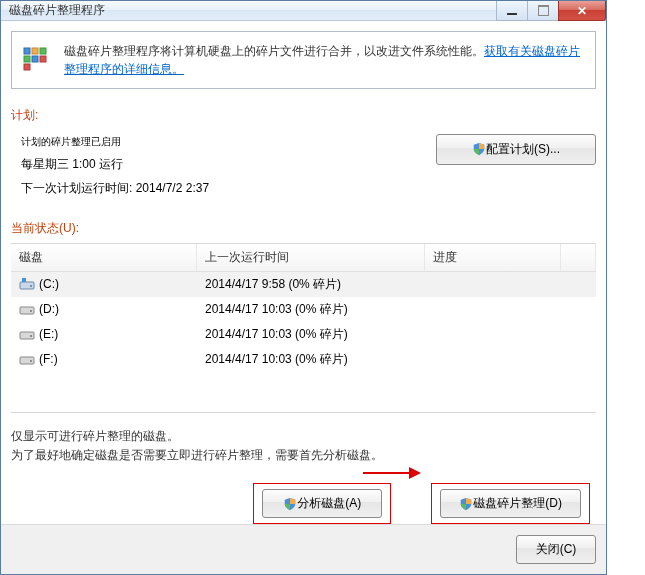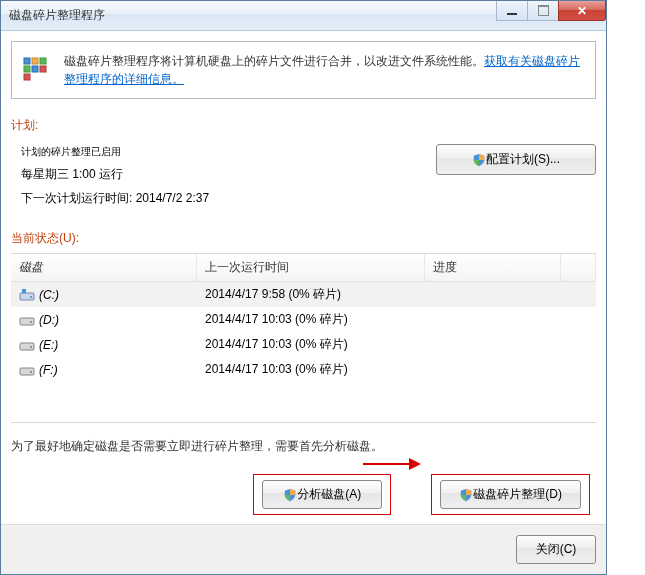--- a/index.html
+++ b/index.html
@@ -139,21 +139,21 @@
 .table-header {
   display: flex;
   background: linear-gradient(to bottom, #ffffff, #f4f4f4);
   border-bottom: 1px solid #e0e0e0;
 }
 .table-header > div {
   padding: 5px 8px;
   color: #333;
   border-right: 1px solid #e8e8e8;
 }
-.col-disk { width: 186px; font-style: italic; }
+.col-disk { width: 186px; }
 .col-last { width: 228px; }
 .col-prog { flex: 1; }
 .col-end { width: 35px; }
 .table-body {
   height: 140px;
 }
 .row {
   display: flex;
   padding: 0;
 }
@@ -292,20 +292,21 @@
                 <circle cx="12" cy="9" r="1" fill="#777"></circle>
               </svg>
             <span>(F:)</span>
           </div>
           <div class="col-last">2014/4/17 10:03 (0% 碎片)</div>
         </div>
       </div>
     </div>
 
     <div class="hint-text">
+      <div>仅显示可进行碎片整理的磁盘。</div>
       <div>为了最好地确定磁盘是否需要立即进行碎片整理，需要首先分析磁盘。</div>
     </div>
 
     <div class="action-buttons">
       <svg class="arrow-svg" width="60" height="24">
         <line x1="2" y1="12" x2="48" y2="12" stroke="#d00" stroke-width="2"></line>
         <polygon points="48,6 60,12 48,18" fill="#d00"></polygon>
       </svg>
       <div class="red-box">
         <button class="btn">

